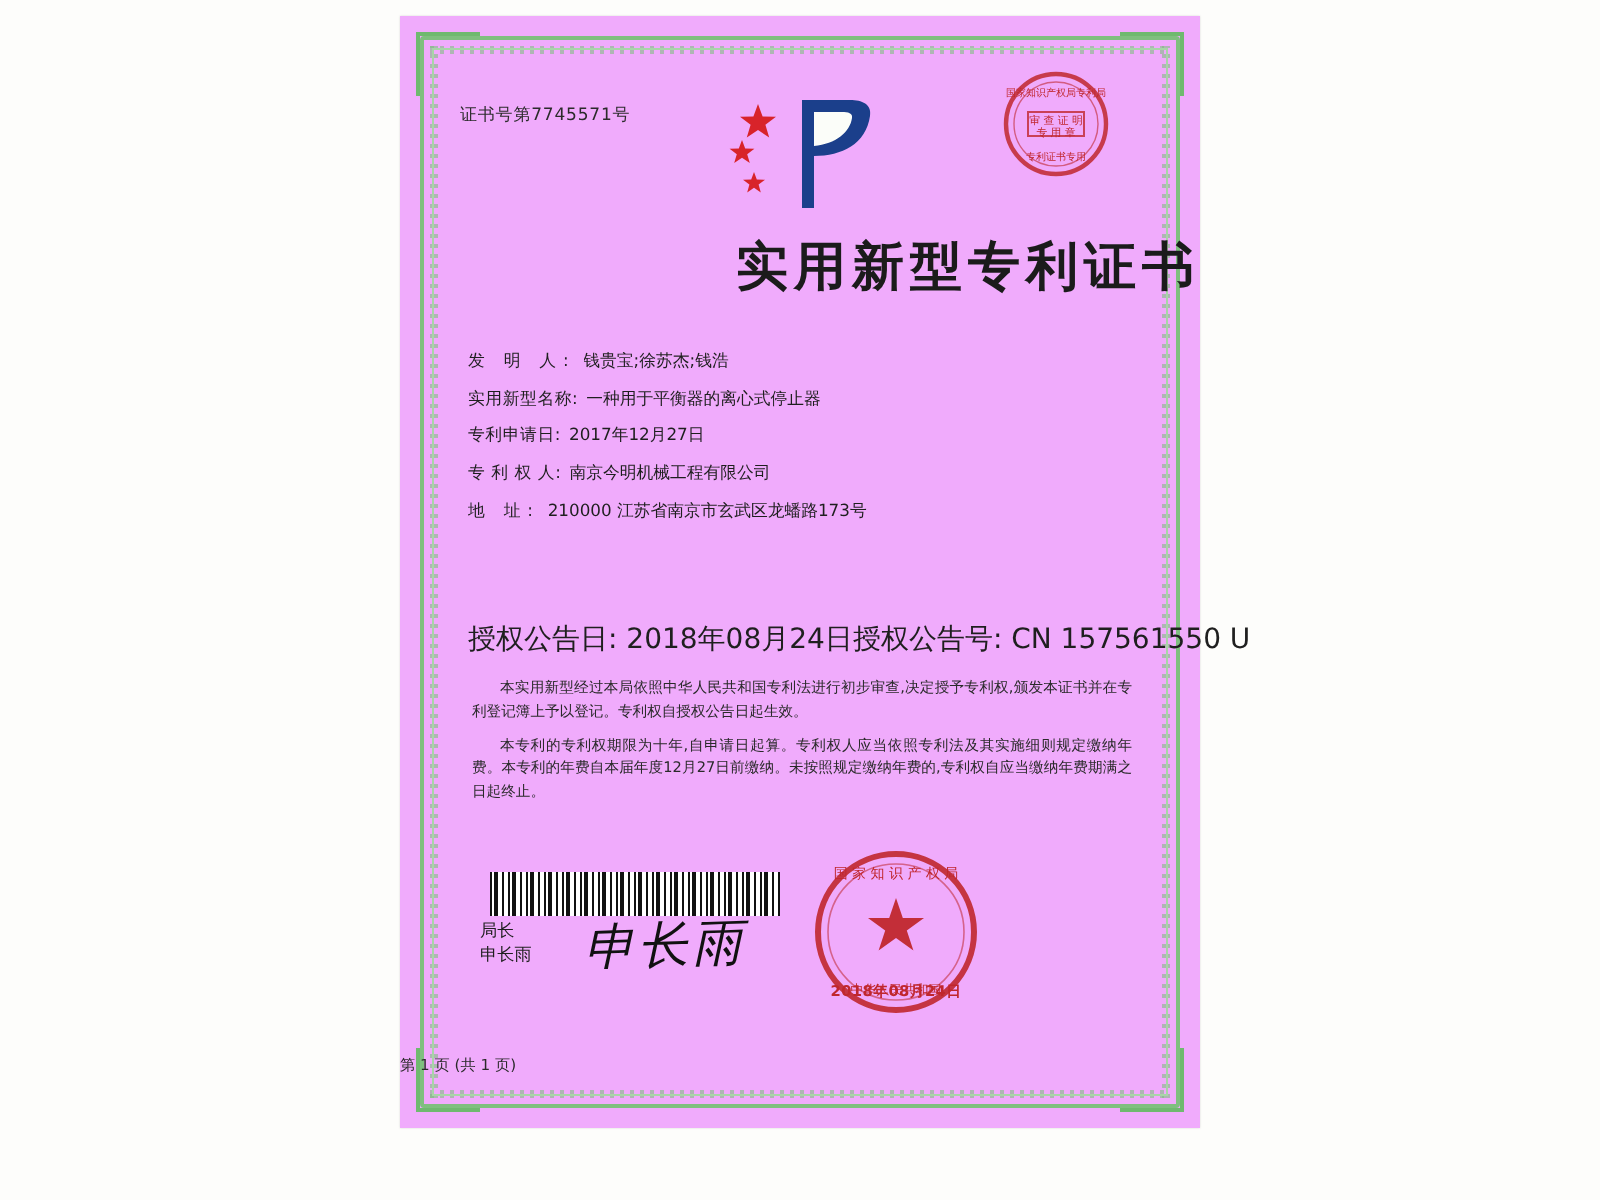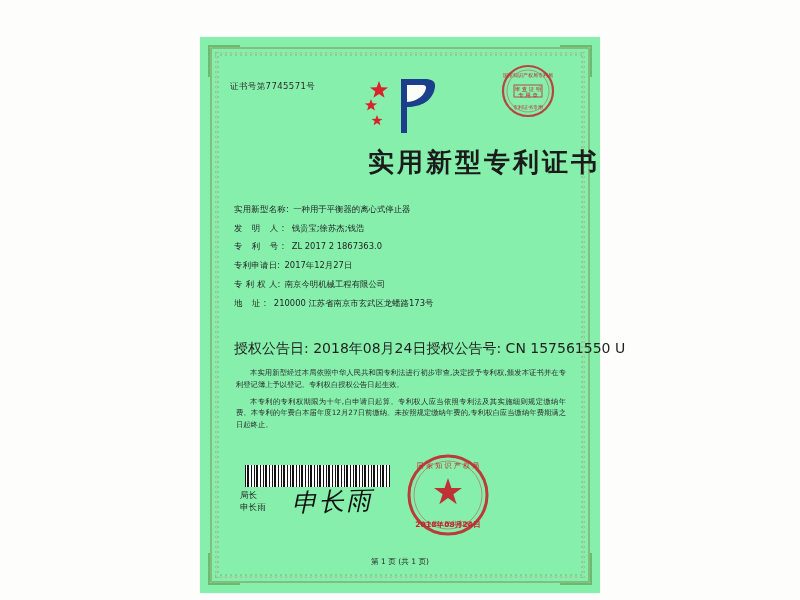--- a/index.html
+++ b/index.html
@@ -18,24 +18,24 @@
     position: relative;
     width: 800px;
     height: 600px;
     background: #fdfdfb;
   }
 
   
   .certificate {
     position: absolute;
     left: 200px;
-    top: 37px;
+    top: 8px;
     width: 400px;
     height: 556px;
-    background: #86efac;
+    background: #f0abfc;
     box-shadow: 0 0 1px rgba(0,0,0,0.15);
   }
 
   
   .border-outer {
     position: absolute;
     left: 10px;
     top: 10px;
     right: 10px;
     bottom: 10px;
@@ -230,21 +230,21 @@
     color: #c0272d;
     font-weight: bold;
     letter-spacing: 0.2px;
   }
 
   .page-footer {
     position: absolute;
     left: 0;
     right: 0;
     bottom: 26px;
-    text-align: center;
+    text-align: left;
     font-size: 7.6px;
     color: #2a2a2a;
   }
 </style>
 </head>
 <body>
 
 <div class="page">
   <div class="certificate">
 
@@ -274,31 +274,27 @@
       <rect x="14" y="22" width="28" height="12" fill="none" stroke="#c0272d" stroke-width="1" opacity="0.8"></rect>
       <text x="28" y="14" text-anchor="middle" font-size="5" fill="#c0272d" font-family="DejaVu Sans, sans-serif">国家知识产权局专利局</text>
       <text x="28" y="28" text-anchor="middle" font-size="5.4" fill="#c0272d" font-family="DejaVu Sans, sans-serif">审 查 证 明</text>
       <text x="28" y="34" text-anchor="middle" font-size="5.4" fill="#c0272d" font-family="DejaVu Sans, sans-serif">专 用 章</text>
       <text x="28" y="46" text-anchor="middle" font-size="5" fill="#c0272d" font-family="DejaVu Sans, sans-serif">专利证书专用</text>
     </svg>
 
     <div class="title">实用新型专利证书</div>
 
     <div class="fields">
+      <div class="field-row spaced">
+        <span class="field-label">发 明 人:</span>
+        <span class="field-value">钱贵宝;徐苏杰;钱浩</span>
+      </div>
       <div class="field-row">
         <span class="field-label">实用新型名称:</span>
         <span class="field-value">一种用于平衡器的离心式停止器</span>
-      </div>
-      <div class="field-row spaced">
-        <span class="field-label">发 明 人:</span>
-        <span class="field-value">钱贵宝;徐苏杰;钱浩</span>
-      </div>
-      <div class="field-row spaced">
-        <span class="field-label">专 利 号:</span>
-        <span class="field-value">ZL 2017 2 1867363.0</span>
       </div>
       <div class="field-row">
         <span class="field-label">专利申请日:</span>
         <span class="field-value">2017年12月27日</span>
       </div>
       <div class="field-row">
         <span class="field-label">专 利 权 人:</span>
         <span class="field-value">南京今明机械工程有限公司</span>
       </div>
       <div class="field-row spaced">

